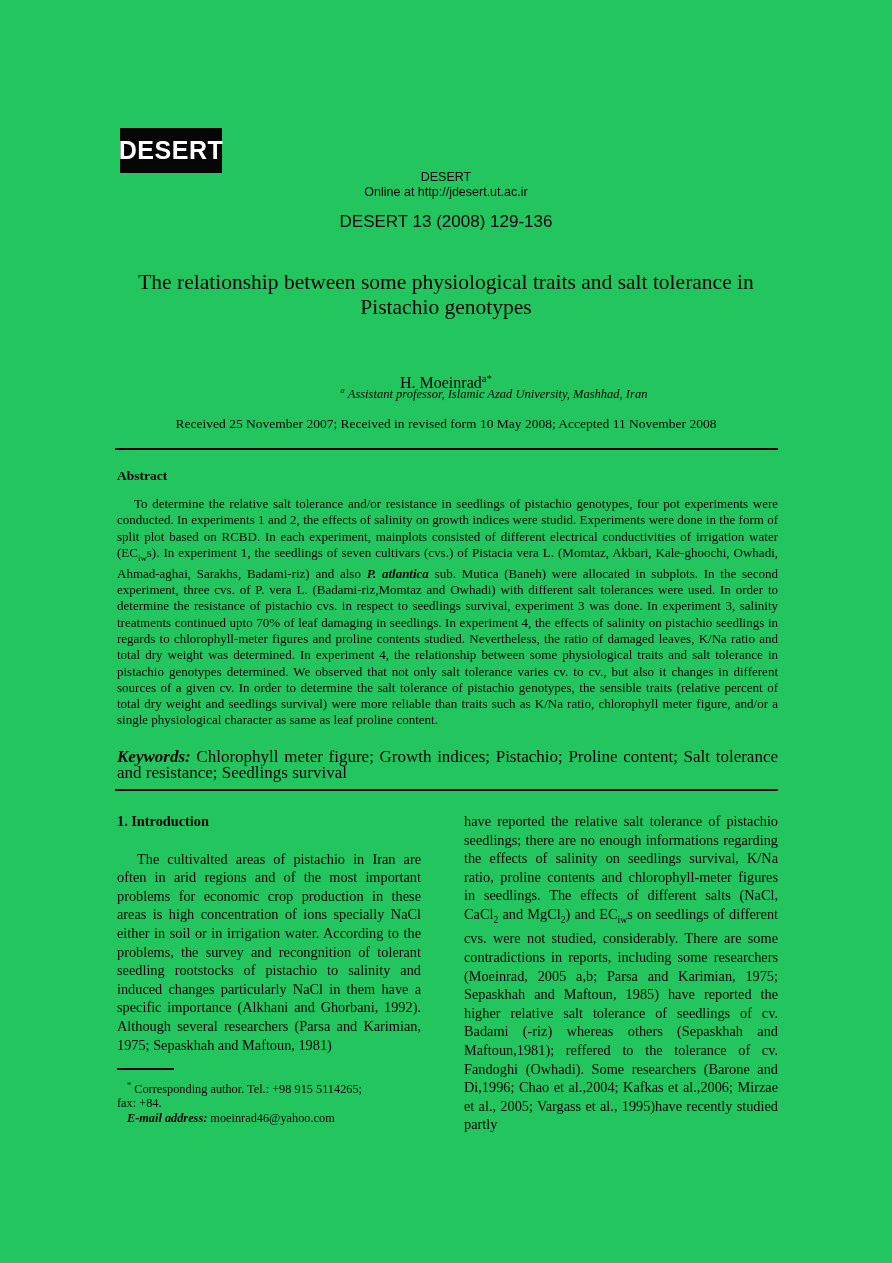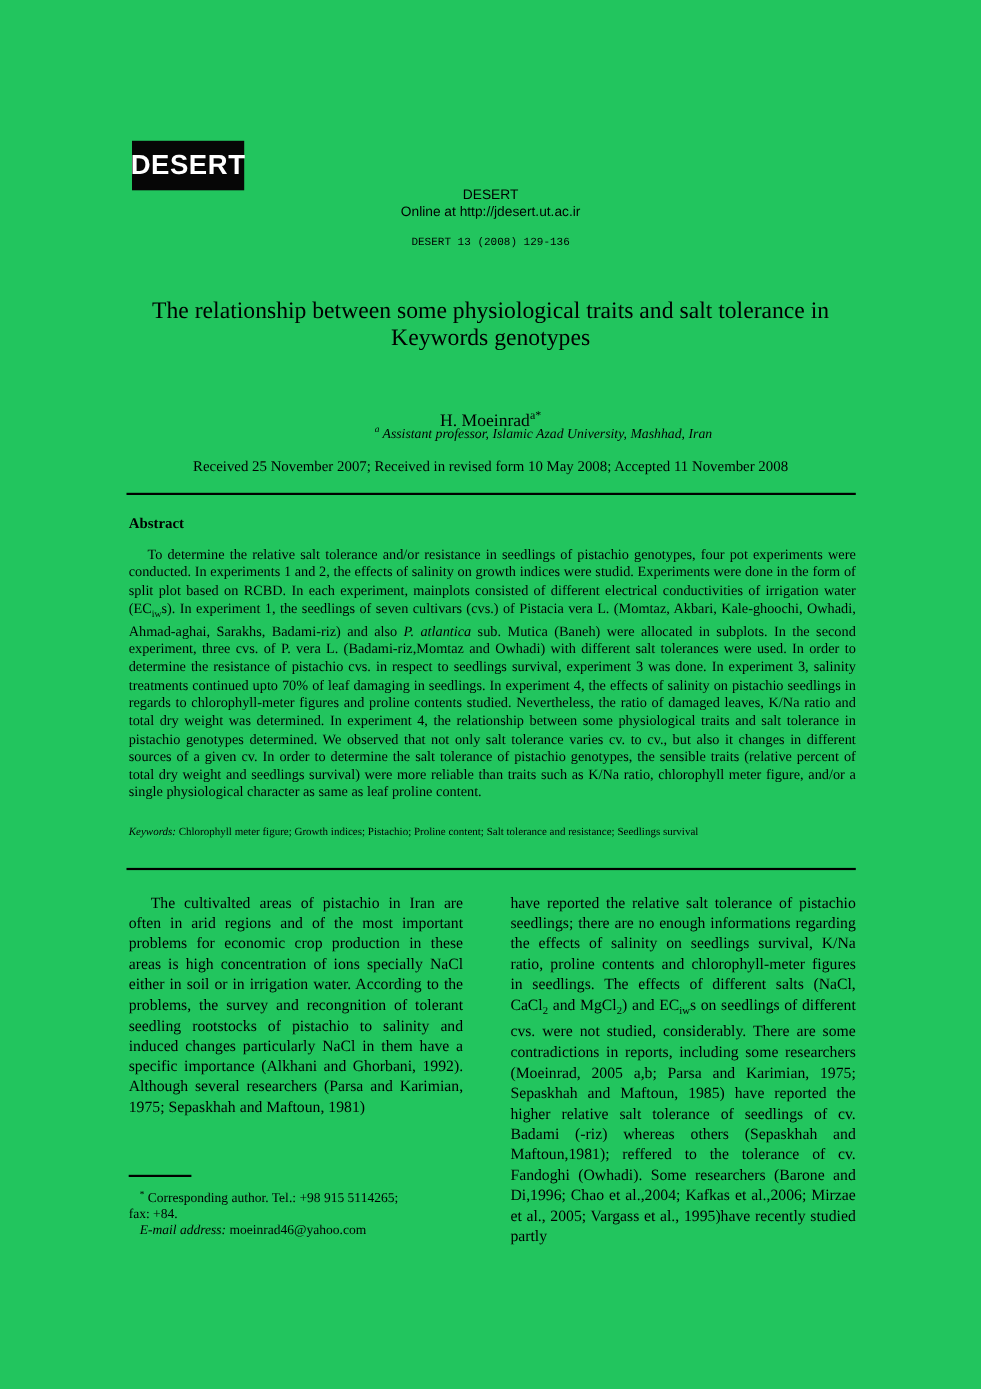--- a/index.html
+++ b/index.html
@@ -21,22 +21,22 @@
     font-weight: bold; font-size: 25px; letter-spacing: 0.5px;
     display: flex; align-items: center; justify-content: center;
   }
   .masthead {
     position: absolute; left: 0; top: 170px; width: 100%;
     text-align: center;
     font-family: "Liberation Sans", sans-serif;
     font-size: 12.5px; line-height: 15px;
   }
   .masthead .citation {
-    font-family: Liberation Mono, monospace;
-    font-size: 10px; margin-top: 14px;
+    font-family: Liberation Sans, sans-serif;
+    font-size: 17px; margin-top: 14px;
   }
   
   .title {
     position: absolute; left: 131px; top: 270px; width: 630px;
     text-align: center; font-size: 21.5px; line-height: 25px;
   }
   .author {
     position: absolute; left: 0; top: 343px; width: 100%;
     text-align: center; font-size: 16px; margin-top: 29px;
   }
@@ -56,75 +56,76 @@
     position: absolute; left: 117px; top: 468px;
     font-weight: bold; font-size: 13.5px;
   }
   .abstract-body {
     position: absolute; left: 117px; top: 496px; width: 661px;
     font-size: 13px; line-height: 16.3px; text-align: justify;
     text-indent: 17px;
   }
   .keywords {
     position: absolute; left: 117px; top: 749px; width: 661px;
-    font-size: 10px; line-height: 16.3px; text-align: justify;
+    font-size: 17px; line-height: 16.3px; text-align: justify;
   }
   
   .col { font-size: 14.3px; line-height: 18.6px; text-align: justify; }
   .col-left  { position: absolute; left: 117px; top: 812px; width: 304px; }
   .col-right { position: absolute; left: 464px; top: 812px; width: 314px; }
   .intro-heading { font-weight: bold; font-size: 14.3px; margin: 0 0 19px 0; }
   .col p { margin: 0; }
   .col-left p { text-indent: 20px; }
   
   .footnote {
     position: absolute; left: 117px; top: 1068px; width: 312px;
     font-size: 12.3px; line-height: 14.8px;
   }
   .footnote-rule { width: 57px; height: 1.5px; background: #000; margin-bottom: 9px; }
   .fn-line1 { text-indent: 10px; }
   .fn-line3 { text-indent: 10px; }
   sub { font-size: 0.68em; }
   sup { font-size: 0.68em; }
-  i, .italic { font-style: italic; }
+  i, .italic { font-style: italic; font-weight: bold; }
 </style>
 </head>
 <body>
 
 <div class="page">
 
   <div class="logo">
     <span>DESERT</span>
   </div>
 
   <div class="masthead">
     <div>DESERT</div>
     <div>Online at http://jdesert.ut.ac.ir</div>
     <div class="citation">DESERT 13 (2008) 129-136</div>
   </div>
 
-  <div class="title">The relationship between some physiological traits and salt tolerance in Keywords genotypes</div>
+  <div class="title">The relationship between some physiological traits and salt tolerance in Pistachio genotypes</div>
 
   <div class="author">H. Moeinrad<sup>a*</sup></div>
 
   <div class="affiliation"><sup>a</sup> Assistant professor, Islamic Azad University, Mashhad, Iran</div>
 
   <div class="dates">Received 25 November 2007; Received in revised form 10 May 2008; Accepted 11 November 2008</div>
 
   <div class="rule rule-top"></div>
 
   <div class="abstract-heading">Abstract</div>
 
   <div class="abstract-body">To determine the relative salt tolerance and/or resistance in seedlings of pistachio genotypes, four pot experiments were conducted. In experiments 1 and 2, the effects of salinity on growth indices were studid. Experiments were done in the form of split plot based on RCBD. In each experiment, mainplots consisted of different electrical conductivities of irrigation water (EC<sub>iw</sub>s). In experiment 1, the seedlings of seven cultivars (cvs.) of Pistacia vera L. (Momtaz, Akbari, Kale-ghoochi, Owhadi, Ahmad-aghai, Sarakhs, Badami-riz) and also <i>P. atlantica</i> sub. Mutica (Baneh) were allocated in subplots. In the second experiment, three cvs. of P. vera L. (Badami-riz,Momtaz and Owhadi) with different salt tolerances were used. In order to determine the resistance of pistachio cvs. in respect to seedlings survival, experiment 3 was done. In experiment 3, salinity treatments continued upto 70% of leaf damaging in seedlings. In experiment 4, the effects of salinity on pistachio seedlings in regards to chlorophyll-meter figures and proline contents studied. Nevertheless, the ratio of damaged leaves, K/Na ratio and total dry weight was determined. In experiment 4, the relationship between some physiological  traits and salt tolerance in pistachio genotypes determined. We observed that not only salt tolerance varies cv. to cv., but also it changes in different sources of a given cv. In order to determine the salt tolerance of pistachio genotypes, the sensible traits (relative percent of total dry weight and seedlings survival) were more reliable than traits such as K/Na ratio, chlorophyll meter figure, and/or a single physiological character as same as leaf proline content.</div>
 
   <div class="keywords"><i>Keywords:</i> Chlorophyll meter figure; Growth indices; Pistachio; Proline content; Salt tolerance and resistance; Seedlings survival</div>
 
   <div class="rule rule-mid"></div>
 
   <div class="col col-left">
+    <div class="intro-heading">1. Introduction</div>
     <p>The cultivalted areas of pistachio in Iran are often in arid regions and of the most important problems for economic crop production in these areas is high concentration of ions specially NaCl either in soil or in irrigation water. According to the problems, the survey and recongnition of tolerant seedling rootstocks of pistachio to salinity and induced changes particularly NaCl in them have a specific importance (Alkhani and Ghorbani, 1992). Although several researchers (Parsa and Karimian, 1975; Sepaskhah and Maftoun, 1981)</p>
   </div>
 
   <div class="col col-right">
     <p>have reported the relative salt tolerance of pistachio seedlings; there are no enough informations regarding the effects of salinity on seedlings survival, K/Na ratio, proline contents and chlorophyll-meter figures in seedlings. The effects of different salts (NaCl, CaCl<sub>2</sub> and MgCl<sub>2</sub>) and EC<sub>iw</sub>s on seedlings of different cvs. were not studied, considerably. There are some contradictions in reports, including some researchers (Moeinrad, 2005 a,b; Parsa and Karimian, 1975; Sepaskhah and Maftoun, 1985) have reported the higher relative salt tolerance of seedlings of cv. Badami (-riz) whereas others (Sepaskhah and Maftoun,1981); reffered to the tolerance of cv. Fandoghi (Owhadi). Some researchers (Barone and Di,1996; Chao et al.,2004; Kafkas et al.,2006; Mirzae et al., 2005; Vargass et al., 1995)have recently studied partly</p>
   </div>
 
   <div class="footnote">
     <div class="footnote-rule"></div>
     <div class="fn-line1"><sup>*</sup> Corresponding author. Tel.: +98 915 5114265;</div>

